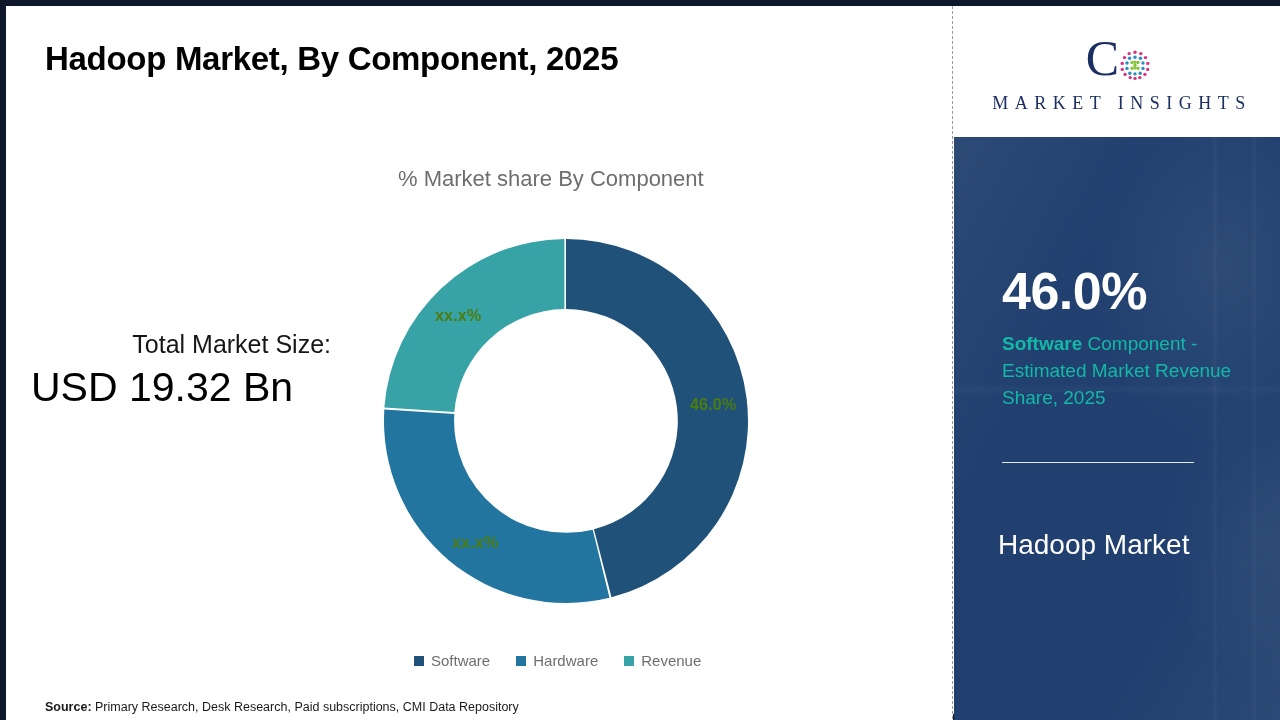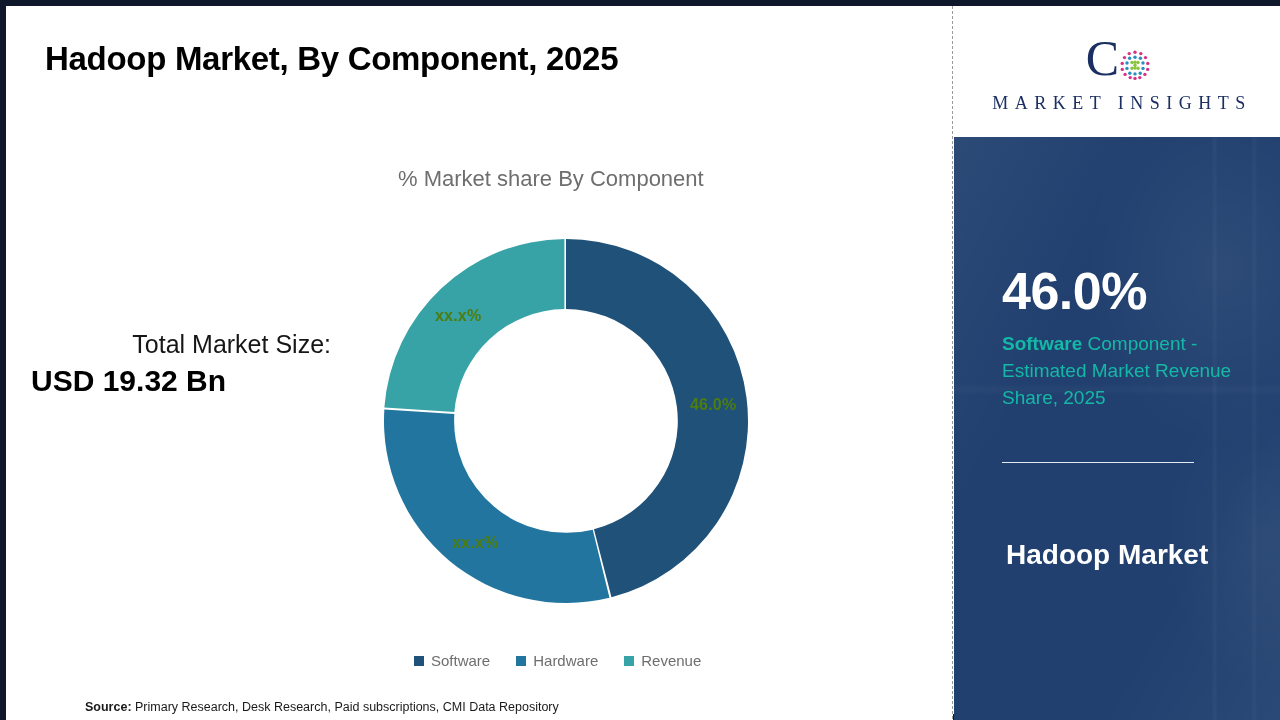--- a/index.html
+++ b/index.html
@@ -29,21 +29,21 @@
   .chart-subtitle{
     position:absolute;left:392px;top:160px;width:420px;
     font-size:22px;color:#6e6e6e;white-space:nowrap;
   }
 
   .market-size{
     position:absolute;left:25px;top:323px;width:300px;
     line-height:1.24;
   }
   .ms-label{font-size:25px;color:#161616;display:block;text-align:right;}
-  .ms-value{font-size:30px;font-weight:bold;color:#000;display:block;margin-top:2px;}
+  .ms-value{font-size:41px;font-weight:normal;color:#000;display:block;margin-top:2px;}
 
   
   .donut-wrap{
     position:absolute;left:377px;top:232px;width:366px;height:366px;
   }
   .donut-svg{display:block;width:366px;height:366px;}
 
   .slice-label{
     position:absolute;font-size:16px;font-weight:bold;color:#4d7c0f;
     white-space:nowrap;letter-spacing:0.2px;
@@ -59,21 +59,21 @@
   }
   .legend-item{display:flex;align-items:center;gap:7px;}
   .legend-swatch{width:10px;height:10px;display:inline-block;}
   .legend-text{font-size:15px;color:#6e6e6e;white-space:nowrap;}
 
   
   .source{
     position:absolute;left:39px;top:694px;
     font-size:12.5px;color:#1a1a1a;white-space:nowrap;
   }
-  .source b{font-weight:bold;margin-left:40px;}
+  .source b{font-weight:bold;}
 
   
   .divider{
     position:absolute;left:946px;top:0px;width:0;height:718px;
     border-left:1.5px dashed #9b9b9b;
   }
 
   
   .logo-box{
     position:absolute;left:948px;top:0px;width:330px;height:131px;
@@ -125,22 +125,22 @@
   .panel-desc{
     position:absolute;left:48px;top:194px;width:238px;
     font-size:19px;color:#14b8a6;line-height:1.42;font-weight:normal;
   }
   .panel-desc b{font-weight:bold;}
   .panel-rule{
     position:absolute;left:48px;top:325px;width:192px;height:0;
     border-top:1.4px solid #e6ecf5;
   }
   .panel-market{
-    position:absolute;left:52px;top:388px;width:230px;
-    font-size:28px;color:#ffffff;line-height:1.43;font-weight:bold;margin-top:10px;
+    position:absolute;left:44px;top:388px;width:230px;
+    font-size:28px;color:#ffffff;line-height:1.43;font-weight:normal;
   }
 </style>
 </head>
 <body>
 
 <div class="canvas">
 
   <div class="left-pane">
 
     <div class="title">Hadoop Market, By Component, 2025</div>

